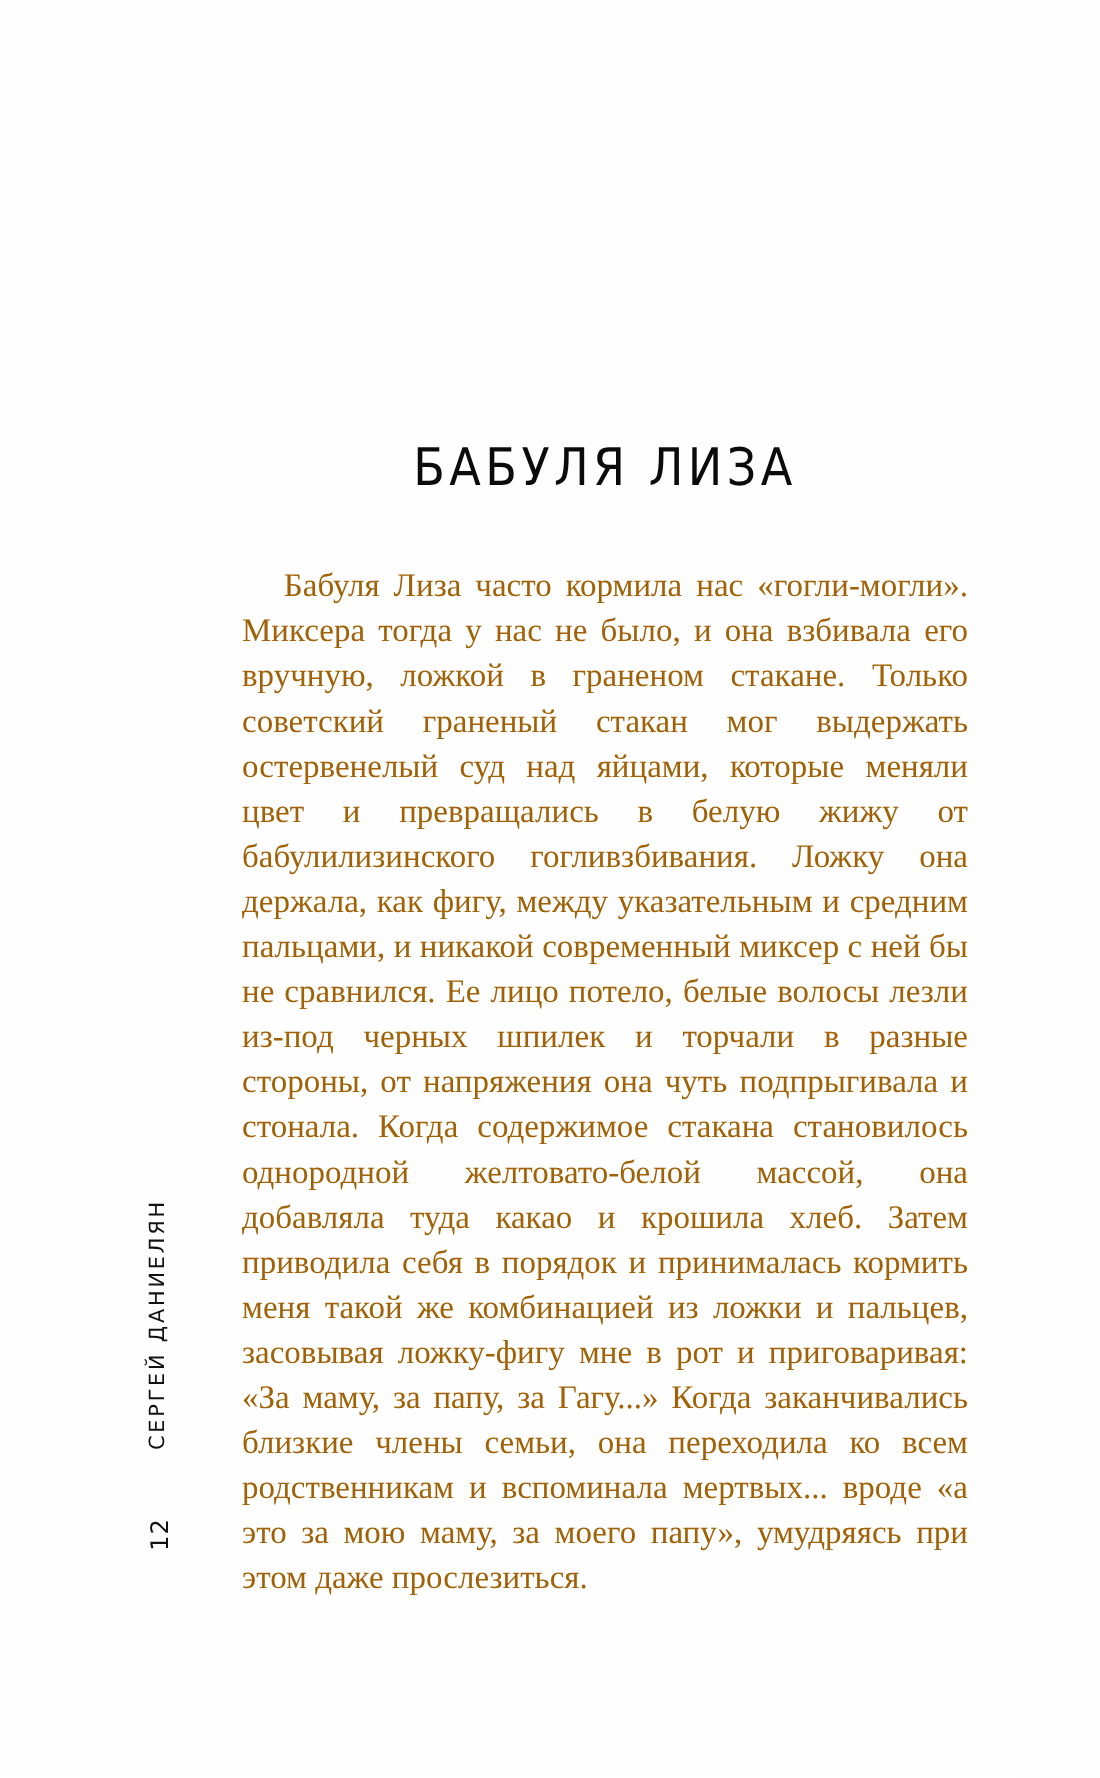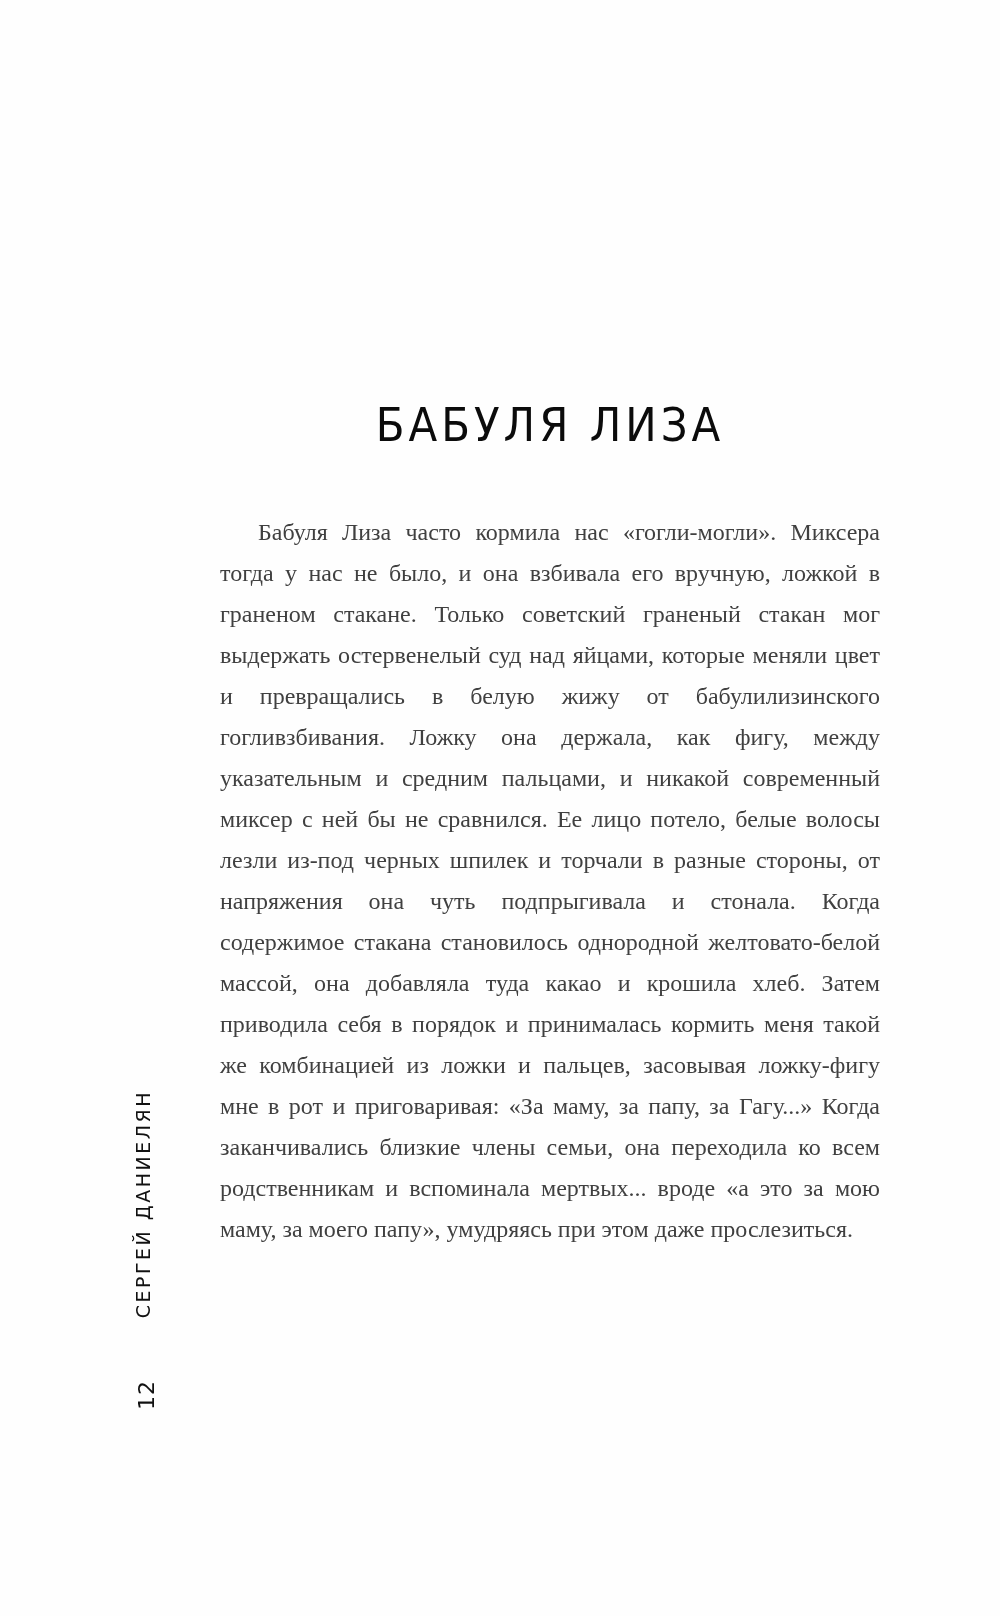--- a/index.html
+++ b/index.html
@@ -73,25 +73,25 @@
     transform: scaleY(1.12);
   }
 
   
   .body-text {
     position: absolute;
     left: 220px;
     top: 512px;
     width: 660px;
     font-family: "Liberation Serif", serif;
-    font-size: 24px;
+    font-size: 30px;
     line-height: 41px;
     text-align: justify;
     text-justify: inter-word;
-    color: #404040;
+    color: #a16207;
     hyphens: manual;
   }
   .body-text p {
     margin: 0;
     text-indent: 38px;
   }
   .body-text p:first-child {
     text-indent: 38px;
   }
 </style>

